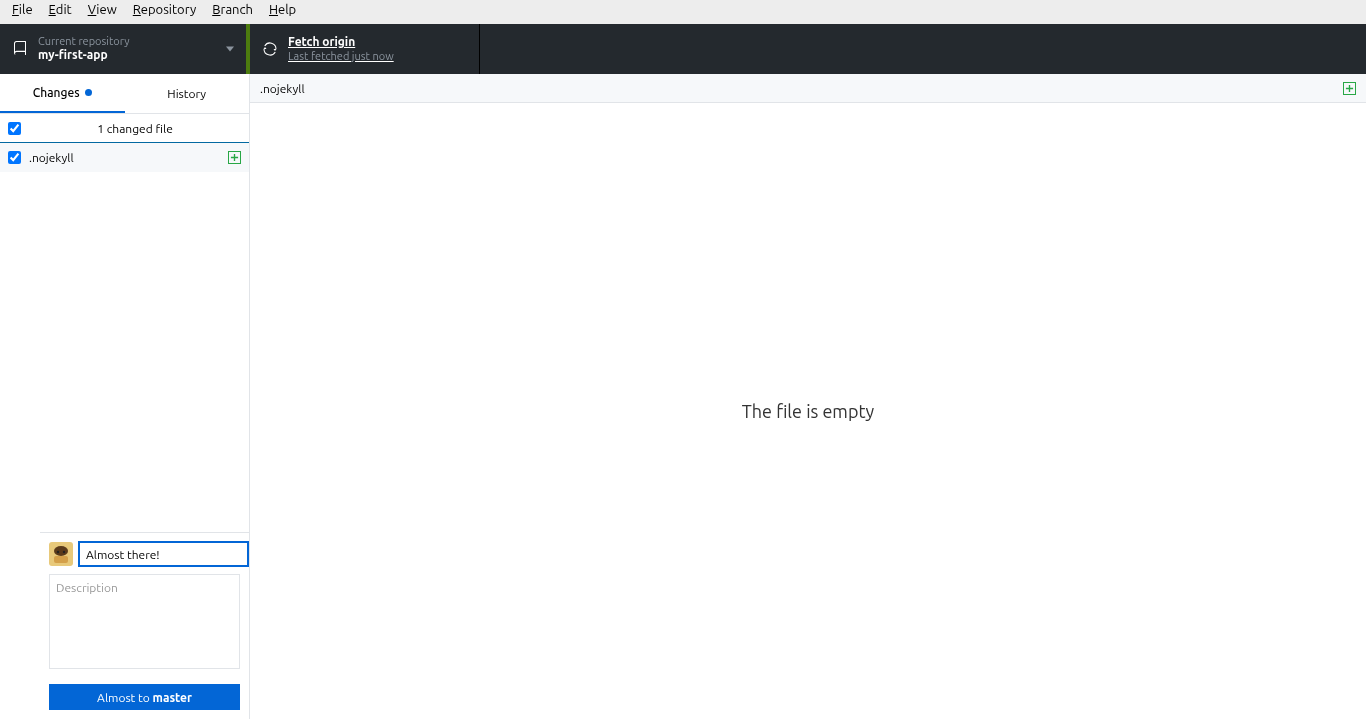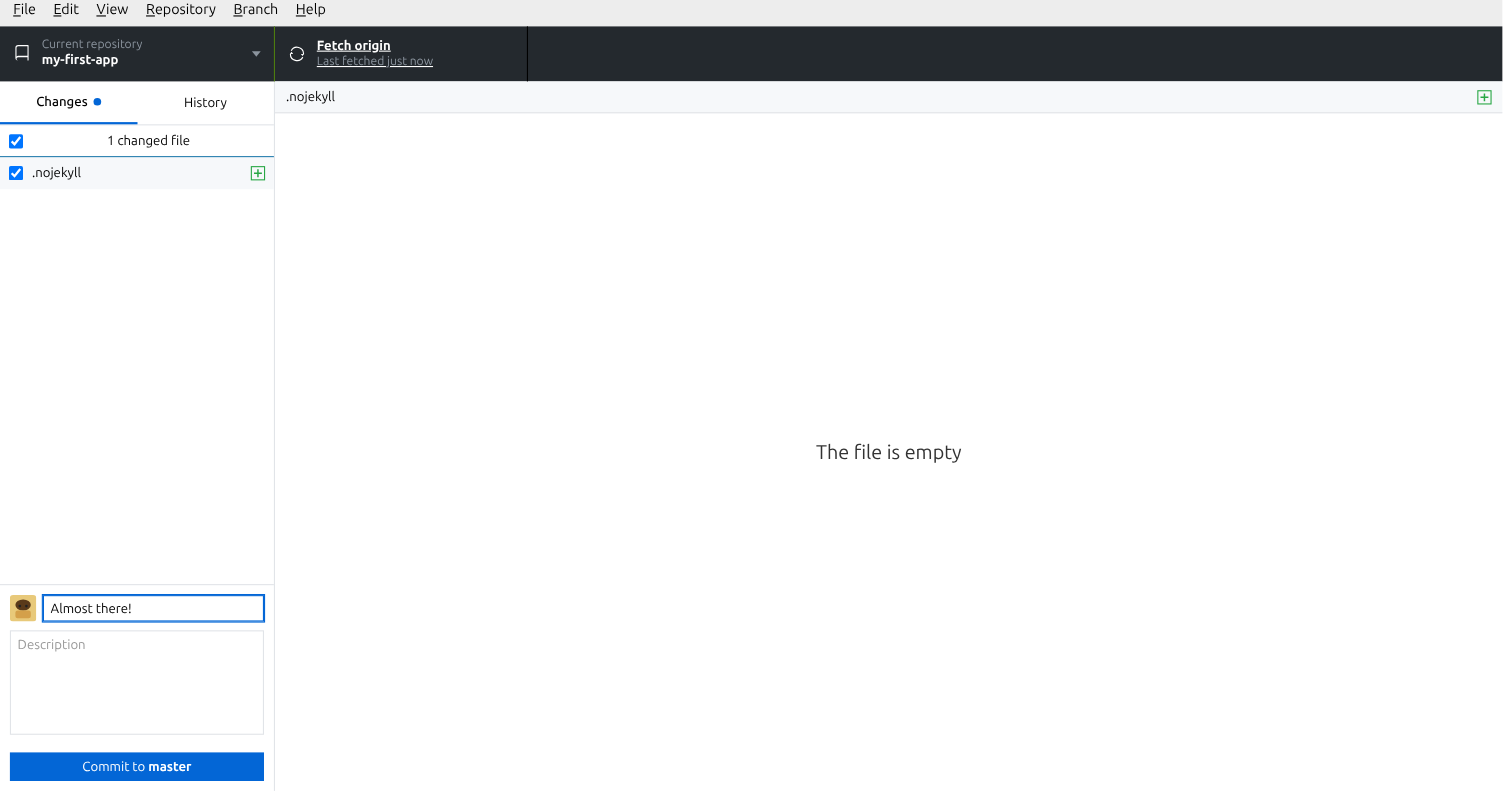--- a/index.html
+++ b/index.html
@@ -1,21 +1,21 @@
 <!DOCTYPE html>
 <html><head>
 <meta charset="utf-8">
 <style>
   * { box-sizing: border-box; margin: 0; padding: 0; font-family: -apple-system, BlinkMacSystemFont, "Segoe UI", Ubuntu, sans-serif; }
   html, body { width: 1366px; height: 719px; overflow: hidden; background: #fff; }
   .menubar { height: 24px; background: #ededed; display: flex; align-items: flex-start; padding: 0 4px; font-size: 13px; }
   .menubar .item { padding: 2px 8px; cursor: default; }
   .menubar .item .u { text-decoration: underline; }
   .toolbar { height: 50px; background: #24292e; display: flex; color: #fff; }
-  .toolbar .section { display: flex; align-items: center; padding: 0 12px; border-right: 1px solid #4d7c0f; position: relative; }
+  .toolbar .section { display: flex; align-items: center; padding: 0 12px; border-right: 4px solid #4d7c0f; position: relative; }
   .toolbar .section.repo { width: 250px; }
   .toolbar .section.branch { width: 230px; }
   .toolbar .section.fetch { width: 230px; border-right: 1px solid #000; text-decoration: underline;}
   .toolbar .icon { width: 16px; height: 16px; margin-right: 10px; fill: #fff; flex-shrink:0;}
   .toolbar .txt { display:flex; flex-direction:column; line-height:1.2;}
   .toolbar .label { font-size: 11px; color: #8b949e; }
   .toolbar .value { font-size: 12px; font-weight: 600; color: #fff; }
   .toolbar .sub { font-size: 11px; color: #8b949e; }
   .toolbar .caret { position:absolute; right:12px; top:50%; transform:translateY(-50%); width:0;height:0;border-left:4px solid transparent;border-right:4px solid transparent;border-top:5px solid #8b949e;}
   .body { display:flex; height: calc(719px - 24px - 50px); }
@@ -26,21 +26,21 @@
   .dot { width:7px; height:7px; border-radius:50%; background:#0366d6; margin-left:5px;}
   .changes-header { height:29px; display:flex; align-items:center; border-bottom:1px solid #0369a1; font-size:12px; padding:0 8px;}
   .changes-header input[type=checkbox]{margin-right:8px;}
   .changes-header .count { flex:1; text-align:center;}
   .file-row { height:29px; display:flex; align-items:center; padding:0 8px; font-size:12px; background:#f6f8fa;}
   .file-row input[type=checkbox]{margin-right:8px;}
   .file-row .name{flex:1;}
   .added-badge { width:13px; height:13px; border:1px solid #28a745; display:flex; align-items:center; justify-content:center;}
   .added-badge svg{width:9px;height:9px;fill:#28a745;}
   .file-list { flex:1; overflow:auto;}
-  .commit-area { border-top:1px solid #e1e4e8; padding:9px;}
+  .commit-area { border-top:1px solid #e1e4e8; padding:9px;margin-left:40px;}
   .summary-row { display:flex; gap:6px; margin-bottom:8px;}
   .avatar { width:24px;height:24px;flex-shrink:0;}
   .avatar svg{width:24px;height:24px;}
   .summary-input { flex:1; height:24px; border:1px solid #0366d6; outline:1px solid #0366d6; padding:0 6px; font-size:12px;}
   .desc-input { width:100%; height:95px; border:1px solid #e1e4e8; padding:6px; font-size:12px; resize:none; color:#333;}
   .desc-input::placeholder{color:#999;}
   .commit-btn { width:100%; height:26px; margin-top:12px; background:#0366d6; color:#fff; border:none; font-size:12px; cursor:pointer;}
   .commit-btn b{font-weight:700;}
   .main { flex:1; display:flex; flex-direction:column;}
   .file-header { height:29px; border-bottom:1px solid #e1e4e8; display:flex; align-items:center; padding:0 10px; font-size:12px; background:#f6f8fa; justify-content:space-between;}
@@ -116,21 +116,21 @@
               <ellipse cx="12" cy="9" rx="7" ry="5" fill="#5a3a1a"></ellipse>
               <rect x="5" y="14" width="14" height="7" rx="2" fill="#d4a04a"></rect>
               <circle cx="9" cy="10" r="1.2" fill="#222"></circle>
               <circle cx="15" cy="10" r="1.2" fill="#222"></circle>
             </svg>
         </div>
         <input class="summary-input" value="Almost there!" style="">
       </div>
       <textarea class="desc-input" placeholder="Description" style=""></textarea>
       <button class="commit-btn">
-        <span>Commit to </span><b>master</b>
+        <span>Almost to </span><b>master</b>
       </button>
     </div>
   </div>
   <div class="main">
     <div class="file-header">
       <span>.nojekyll</span>
       <span class="added-badge">
           <svg viewBox="0 0 10 10">
             <path d="M5 1v8M1 5h8" stroke="#28a745" stroke-width="1.5"></path>
           </svg>

